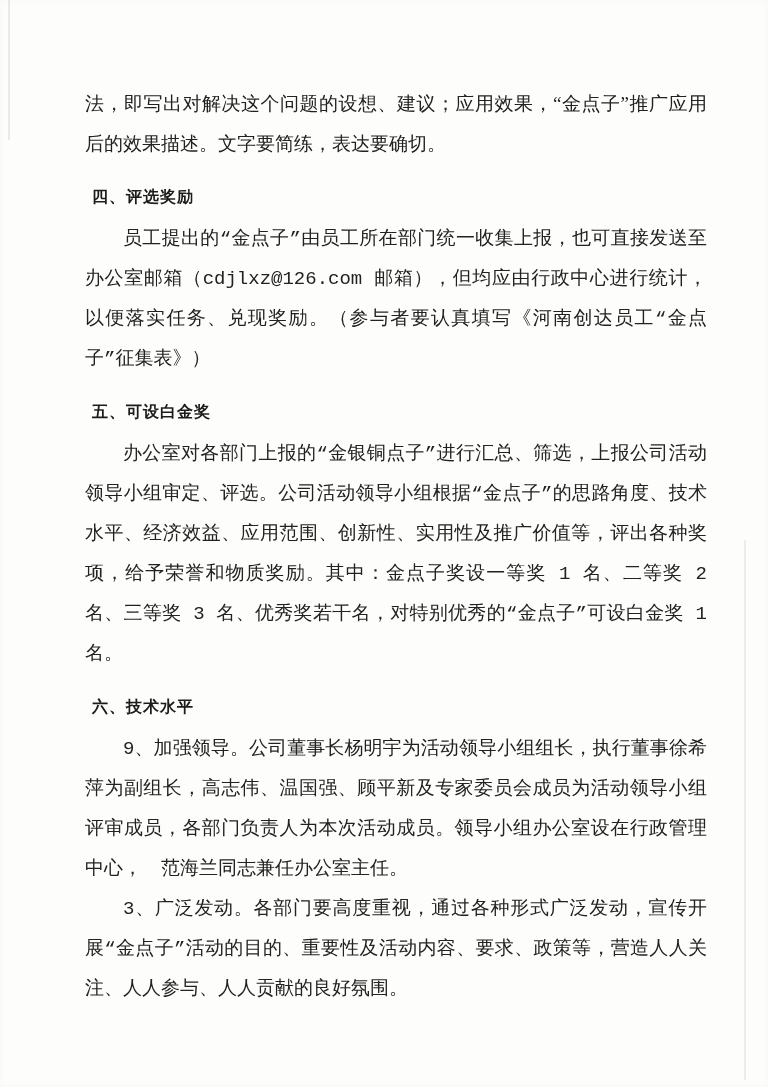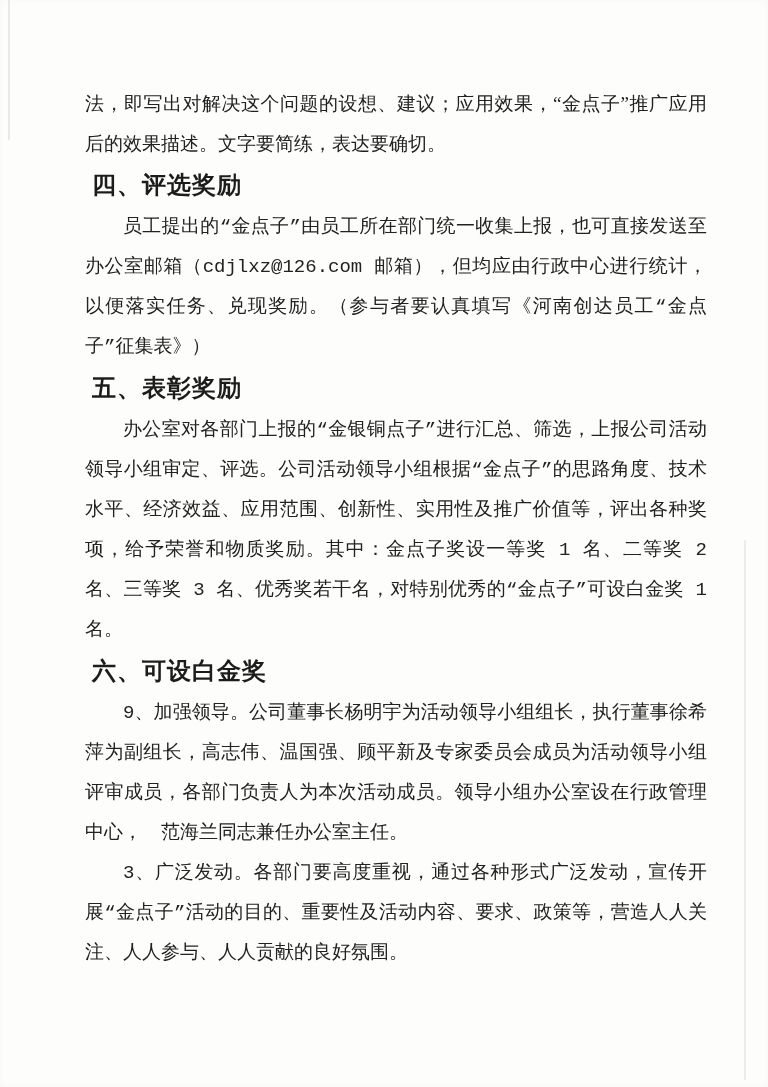--- a/index.html
+++ b/index.html
@@ -43,47 +43,47 @@
     font-size: 19px;
     line-height: 40px;
     text-align: justify;
     word-break: break-all;
   }
   .para.ind {
     text-indent: 2em;
     font-family: Liberation Mono, monospace;
   }
   .heading {
-    margin: 2px 0 3px 7px;
+    margin: 14px 0 3px 7px;
     font-family: Liberation Sans, sans-serif;
     font-weight: bold;
-    font-size: 24px;
+    font-size: 16px;
     line-height: 38px;
     color: #1c1c1a;
     letter-spacing: 1px;
   }
 </style>
 </head>
 <body>
 
 <div class="page">
   <div class="edge-left"></div>
 
   <div class="content">
     <p class="para">法，即写出对解决这个问题的设想、建议；应用效果，“金点子”推广应用后的效果描述。文字要简练，表达要确切。</p>
 
     <h2 class="heading">四、评选奖励</h2>
 
     <p class="para ind">员工提出的“金点子”由员工所在部门统一收集上报，也可直接发送至办公室邮箱（cdjlxz@126.com 邮箱），但均应由行政中心进行统计，以便落实任务、兑现奖励。（参与者要认真填写《河南创达员工“金点子”征集表》）</p>
 
-    <h2 class="heading">五、表彰奖励</h2>
+    <h2 class="heading">五、可设白金奖</h2>
 
     <p class="para ind">办公室对各部门上报的“金银铜点子”进行汇总、筛选，上报公司活动领导小组审定、评选。公司活动领导小组根据“金点子”的思路角度、技术水平、经济效益、应用范围、创新性、实用性及推广价值等，评出各种奖项，给予荣誉和物质奖励。其中：金点子奖设一等奖 1 名、二等奖 2 名、三等奖 3 名、优秀奖若干名，对特别优秀的“金点子”可设白金奖 1 名。</p>
 
-    <h2 class="heading">六、可设白金奖</h2>
+    <h2 class="heading">六、技术水平</h2>
 
     <p class="para ind">9、加强领导。公司董事长杨明宇为活动领导小组组长，执行董事徐希萍为副组长，高志伟、温国强、顾平新及专家委员会成员为活动领导小组评审成员，各部门负责人为本次活动成员。领导小组办公室设在行政管理中心，　范海兰同志兼任办公室主任。</p>
 
     <p class="para ind">3、广泛发动。各部门要高度重视，通过各种形式广泛发动，宣传开展“金点子”活动的目的、重要性及活动内容、要求、政策等，营造人人关注、人人参与、人人贡献的良好氛围。</p>
   </div>
 
   <div class="edge-right"></div>
 </div>
 
 </body></html>

